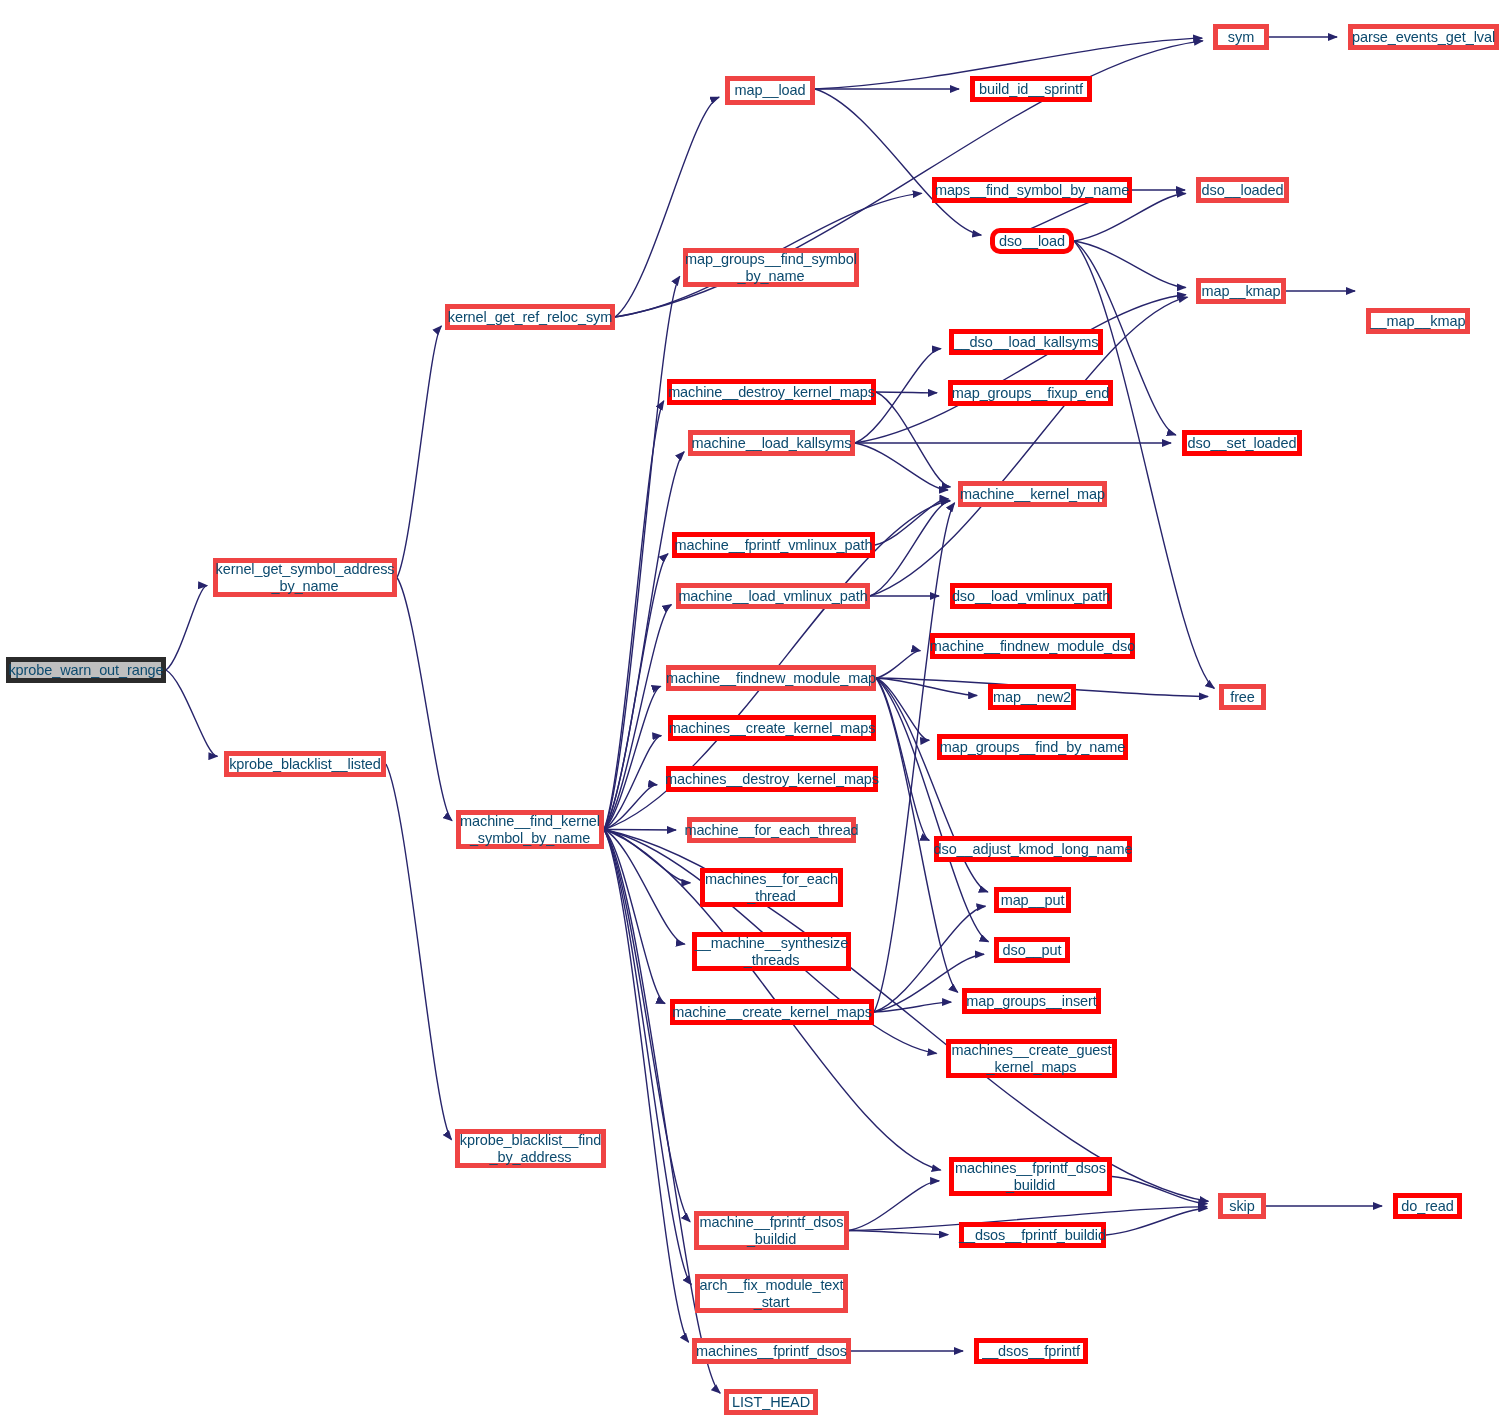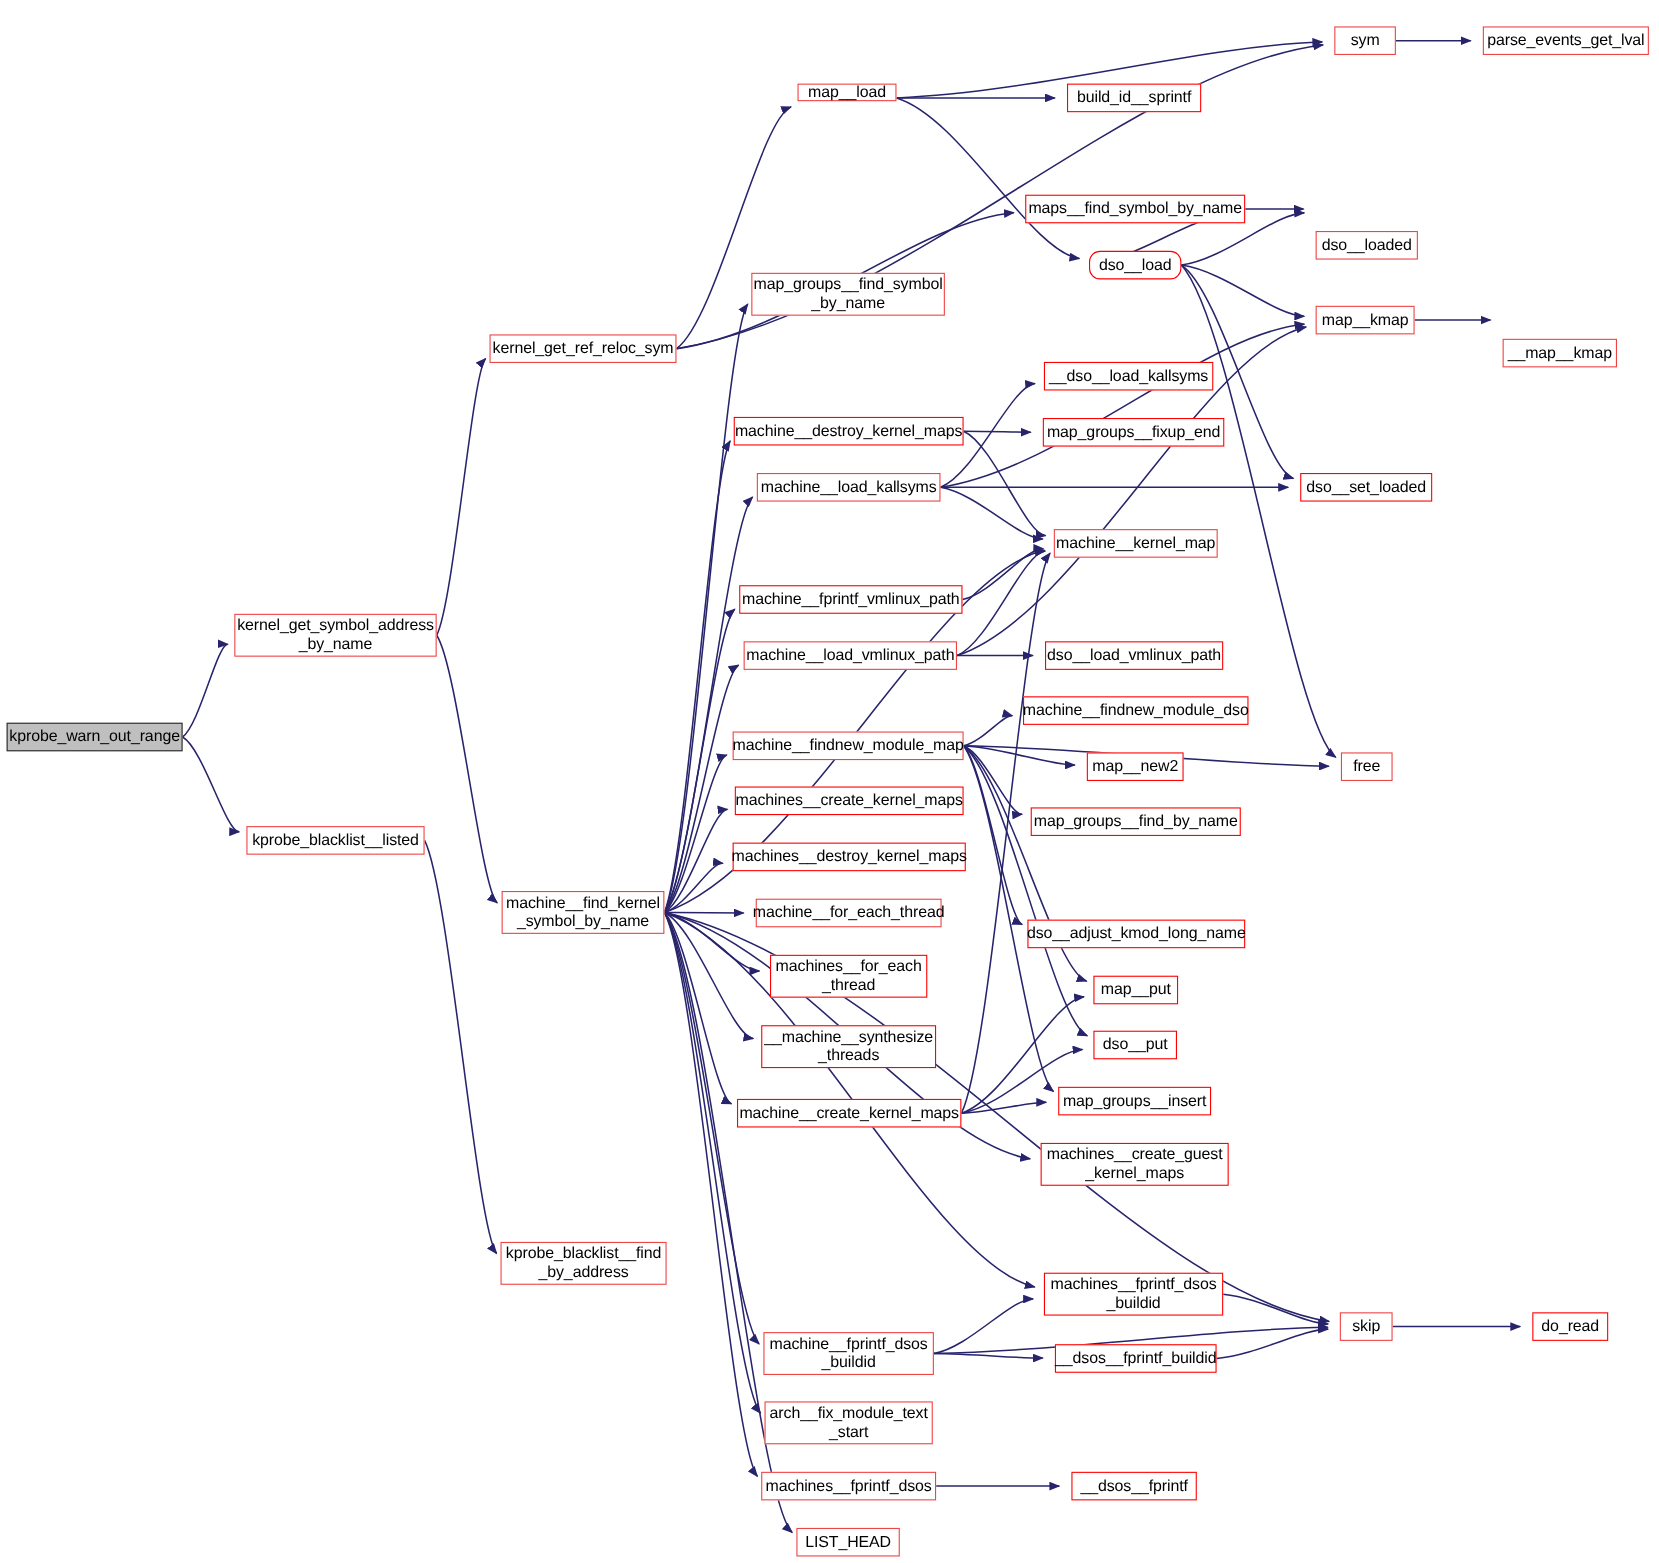--- a/index.html
+++ b/index.html
@@ -22,22 +22,22 @@
     pointer-events: none;
   }
   .node {
     position: absolute;
     box-sizing: border-box;
     display: flex;
     align-items: center;
     justify-content: center;
     text-align: center;
     background: #ffffff;
-    border: 1px solid #ef4444;
-    color: #000000;
+    border: 5px solid #ef4444;
+    color: #0c4a6e;
     font-size: 14.5px;
     line-height: 1.12;
     letter-spacing: -0.1px;
     white-space: pre-line;
     z-index: 5;
   }
   .node.red {
     border-color: #ff0000;
   }
   .node.current {
@@ -130,21 +130,21 @@
   <div id="node-layer">
       <div class="node current" style="left: 6px; top: 657px; width: 160px; height: 26px;"><span>kprobe_warn_out_range</span></div>
       <div class="node" style="left: 213px; top: 558px; width: 184px; height: 39px;"><span>kernel_get_symbol_address
 _by_name</span></div>
       <div class="node" style="left: 224px; top: 751px; width: 162px; height: 26px;"><span>kprobe_blacklist__listed</span></div>
       <div class="node" style="left: 445px; top: 304px; width: 170px; height: 26px;"><span>kernel_get_ref_reloc_sym</span></div>
       <div class="node" style="left: 456px; top: 810px; width: 148px; height: 39px;"><span>machine__find_kernel
 _symbol_by_name</span></div>
       <div class="node" style="left: 455px; top: 1129px; width: 151px; height: 39px;"><span>kprobe_blacklist__find
 _by_address</span></div>
-      <div class="node" style="left: 725px; top: 76px; width: 90px; height: 16px;"><span>map__load</span></div>
+      <div class="node" style="left: 725px; top: 76px; width: 90px; height: 29px;"><span>map__load</span></div>
       <div class="node" style="left: 683px; top: 248px; width: 176px; height: 39px;"><span>map_groups__find_symbol
 _by_name</span></div>
       <div class="node red" style="left: 667px; top: 379px; width: 209px; height: 26px;"><span>machine__destroy_kernel_maps</span></div>
       <div class="node" style="left: 688px; top: 430px; width: 167px; height: 26px;"><span>machine__load_kallsyms</span></div>
       <div class="node red" style="left: 672px; top: 532px; width: 203px; height: 26px;"><span>machine__fprintf_vmlinux_path</span></div>
       <div class="node" style="left: 676px; top: 583px; width: 194px; height: 26px;"><span>machine__load_vmlinux_path</span></div>
       <div class="node" style="left: 666px; top: 665px; width: 210px; height: 26px;"><span>machine__findnew_module_map</span></div>
       <div class="node red" style="left: 668px; top: 715px; width: 208px; height: 26px;"><span>machines__create_kernel_maps</span></div>
       <div class="node red" style="left: 666px; top: 766px; width: 212px; height: 26px;"><span>machines__destroy_kernel_maps</span></div>
       <div class="node" style="left: 687px; top: 817px; width: 169px; height: 26px;"><span>machine__for_each_thread</span></div>
@@ -173,21 +173,21 @@
       <div class="node red" style="left: 994px; top: 887px; width: 77px; height: 26px;"><span>map__put</span></div>
       <div class="node red" style="left: 994px; top: 937px; width: 76px; height: 26px;"><span>dso__put</span></div>
       <div class="node red" style="left: 962px; top: 988px; width: 139px; height: 26px;"><span>map_groups__insert</span></div>
       <div class="node red" style="left: 946px; top: 1039px; width: 171px; height: 39px;"><span>machines__create_guest
 _kernel_maps</span></div>
       <div class="node red" style="left: 949px; top: 1157px; width: 163px; height: 39px;"><span>machines__fprintf_dsos
 _buildid</span></div>
       <div class="node red" style="left: 959px; top: 1222px; width: 147px; height: 26px;"><span>__dsos__fprintf_buildid</span></div>
       <div class="node red" style="left: 974px; top: 1338px; width: 114px; height: 26px;"><span>__dsos__fprintf</span></div>
       <div class="node" style="left: 1213px; top: 24px; width: 56px; height: 26px;"><span>sym</span></div>
-      <div class="node" style="left: 1196px; top: 177px; width: 93px; height: 26px; margin-top: 33px;"><span>dso__loaded</span></div>
+      <div class="node" style="left: 1196px; top: 177px; width: 93px; height: 26px;"><span>dso__loaded</span></div>
       <div class="node" style="left: 1196px; top: 278px; width: 90px; height: 26px;"><span>map__kmap</span></div>
       <div class="node red" style="left: 1182px; top: 430px; width: 120px; height: 26px;"><span>dso__set_loaded</span></div>
       <div class="node" style="left: 1219px; top: 684px; width: 47px; height: 26px;"><span>free</span></div>
       <div class="node" style="left: 1218px; top: 1193px; width: 48px; height: 26px;"><span>skip</span></div>
       <div class="node" style="left: 1348px; top: 24px; width: 151px; height: 26px;"><span>parse_events_get_lval</span></div>
       <div class="node" style="left: 1366px; top: 278px; width: 104px; height: 26px; margin-top: 30px;"><span>__map__kmap</span></div>
       <div class="node red" style="left: 1393px; top: 1193px; width: 69px; height: 26px;"><span>do_read</span></div>
     </div>
 </div>
 

